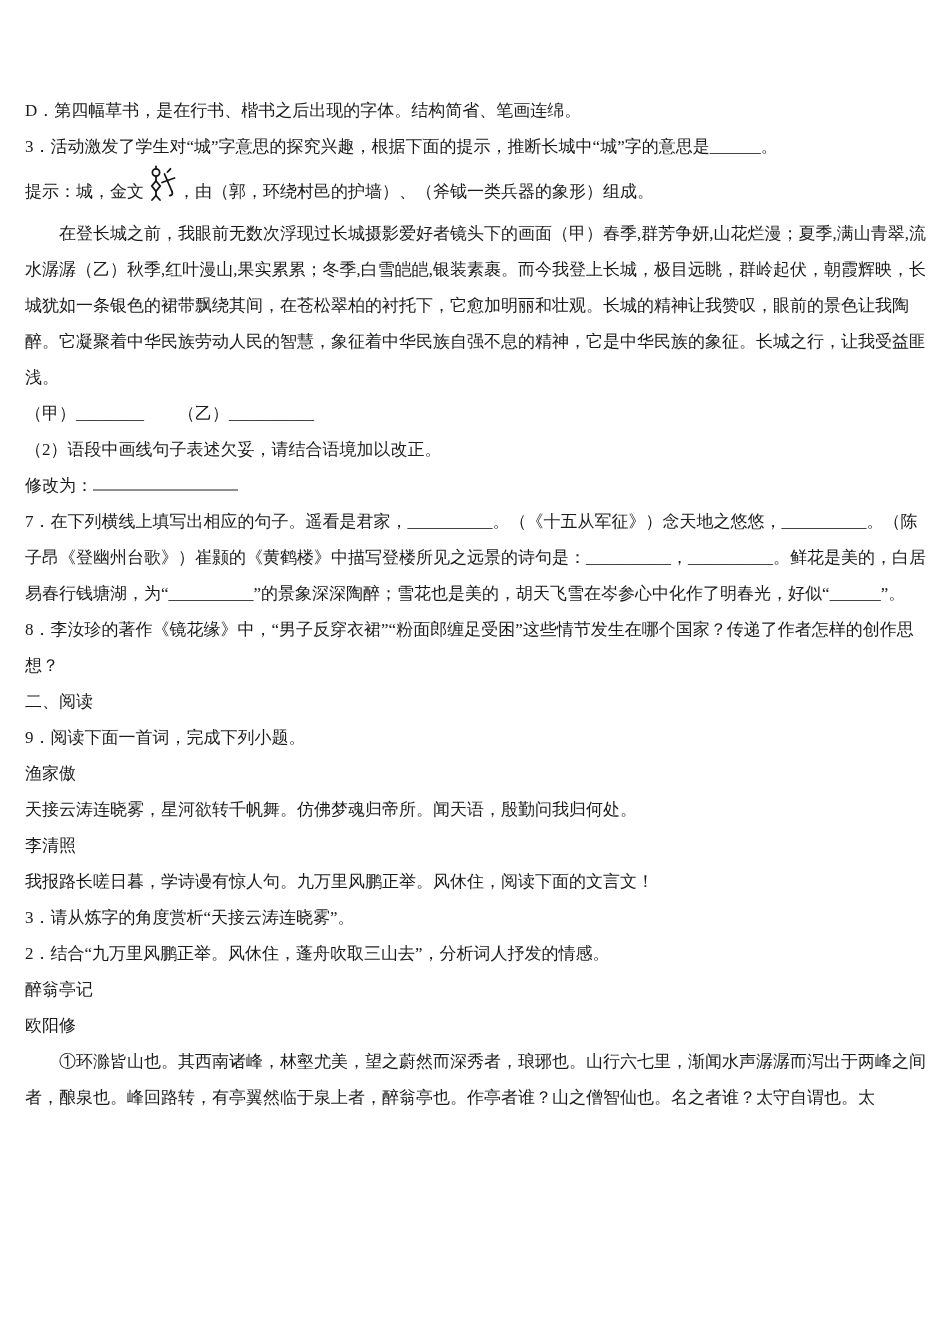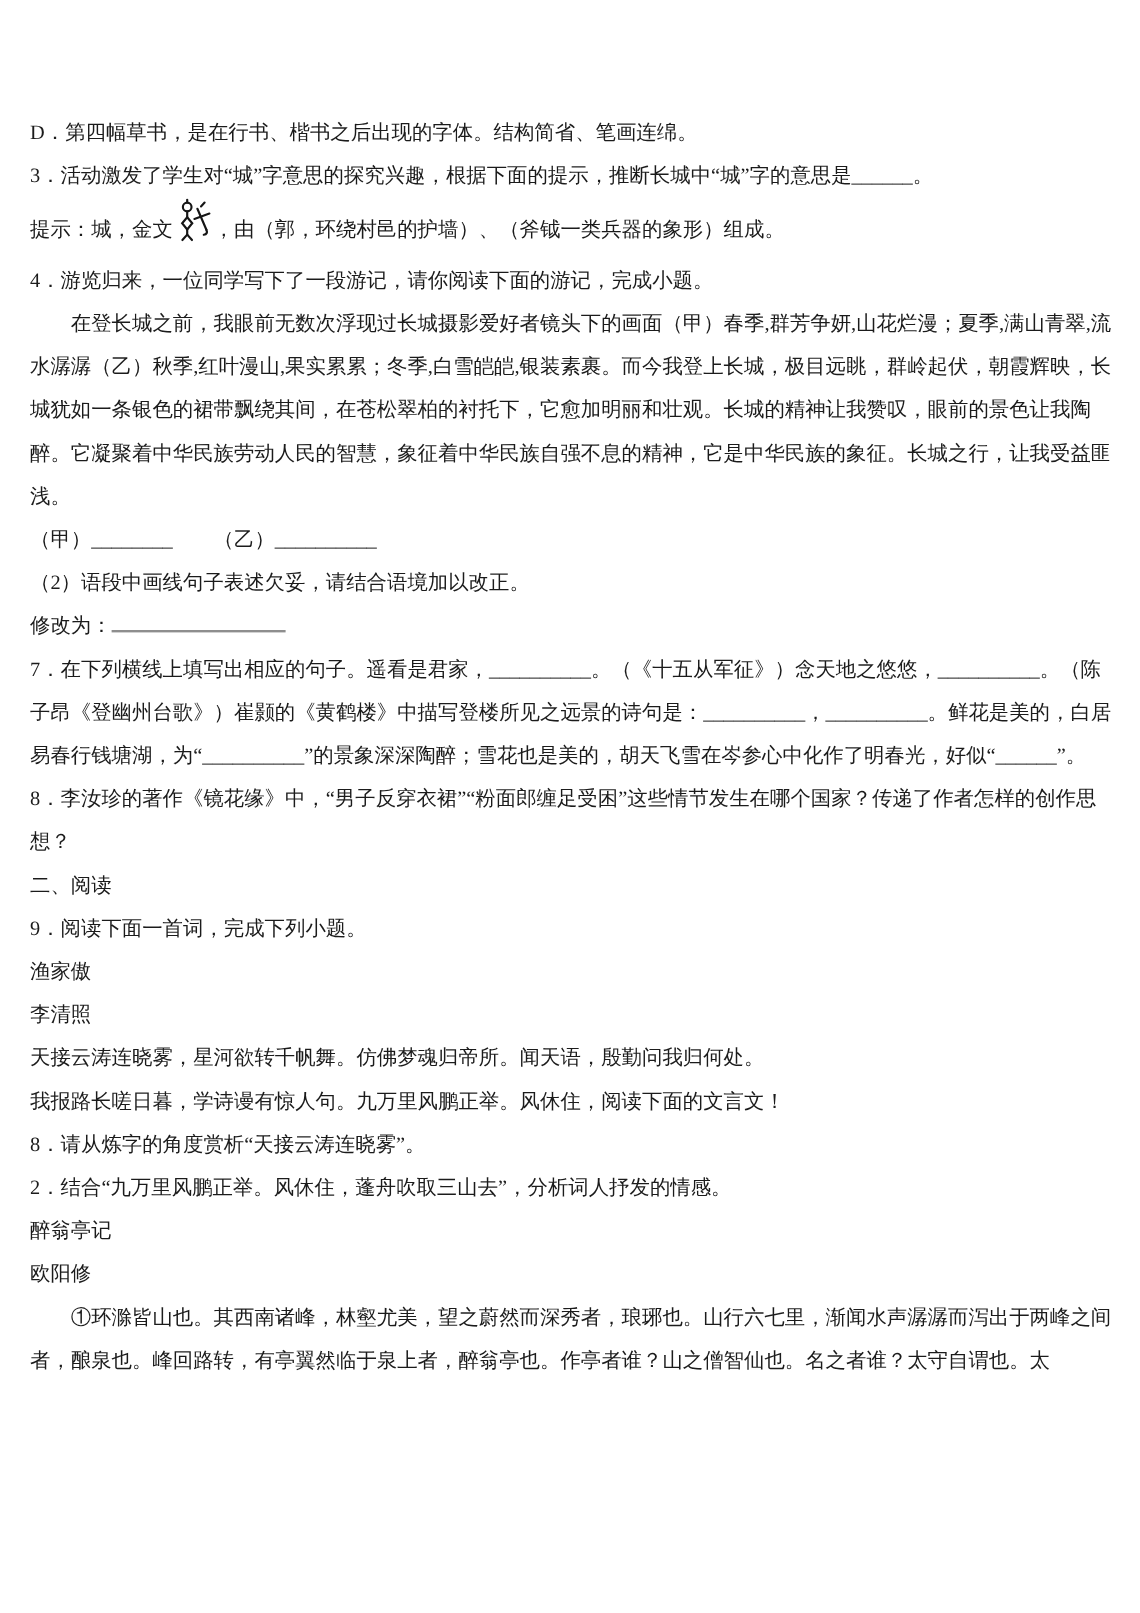--- a/index.html
+++ b/index.html
@@ -64,21 +64,20 @@
           <line x1="10" y1="26.2" x2="10" y2="30.5"></line>
           <path d="M10 30.5 L6 35"></path>
           <path d="M10 30.5 L14 35"></path>
           <path d="M18.5 9 L26 26.5"></path>
           <path d="M16 17.5 L28.5 13"></path>
           <path d="M26 26.5 Q27.5 30 23.8 30.6"></path>
           <path d="M21.5 7 L24.5 3.8"></path>
         </svg></span><span>，由（</span><span class="u">郭，环绕村邑的护墙</span><span>）、（斧钺一类兵器的象形）组成。</span>
   </p>
 
-  <p class="line sp-top">4．游览归来，一位同学写下了一段游记，请你阅读下面的游记，完成小题。</p>
 
   <p class="line kai indent">
     <span>在登长城之前，我眼前无数次浮现过长城摄影爱好者镜头下的画面（甲）春季,群芳争妍,山花烂漫；夏季,满山青翠,流水潺潺（乙）秋季,红叶漫山,果实累累；冬季,白雪皑皑,银装素裹。而今我登上长城，极目远眺，群岭起伏，朝霞辉映，长城犹如一条银色的裙带飘绕其间，在苍松翠柏的衬托下，它愈加明丽和壮观。</span><span class="u">长城的精神让我赞叹，眼前的景色让我陶醉。</span><span>它凝聚着中华民族劳动人民的智慧，象征着中华民族自强不息的精神，它是中华民族的象征。长城之行，让我受益匪浅。</span>
   </p>
 
 
   <p class="line">
     <span>（甲）</span><span>________</span><span class="gap"></span><span>（乙）</span><span>__________</span>
   </p>
 
@@ -90,25 +89,25 @@
 
   <p class="line bold">7．在下列横线上填写出相应的句子。遥看是君家，__________。（《十五从军征》）念天地之悠悠，__________。（陈子昂《登幽州台歌》）崔颢的《黄鹤楼》中描写登楼所见之远景的诗句是：__________，__________。鲜花是美的，白居易春行钱塘湖，为“__________”的景象深深陶醉；雪花也是美的，胡天飞雪在岑参心中化作了明春光，好似“______”。</p>
 
   <p class="line bold">8．李汝珍的著作《镜花缘》中，“男子反穿衣裙”“粉面郎缠足受困”这些情节发生在哪个国家？传递了作者怎样的创作思想？</p>
 
   <p class="line bold">二、阅读</p>
 
   <p class="line">9．阅读下面一首词，完成下列小题。</p>
 
   <p class="line kai">渔家傲</p>
+  <p class="line kai">天接云涛连晓雾，星河欲转千帆舞。仿佛梦魂归帝所。闻天语，殷勤问我归何处。</p>
   <p class="line kai">李清照</p>
-  <p class="line kai">天接云涛连晓雾，星河欲转千帆舞。仿佛梦魂归帝所。闻天语，殷勤问我归何处。</p>
   <p class="line kai">我报路长嗟日暮，学诗谩有惊人句。九万里风鹏正举。风休住，阅读下面的文言文！</p>
 
-  <p class="line">8．请从炼字的角度赏析“天接云涛连晓雾”。</p>
+  <p class="line">3．请从炼字的角度赏析“天接云涛连晓雾”。</p>
   <p class="line">2．结合“九万里风鹏正举。风休住，蓬舟吹取三山去”，分析词人抒发的情感。</p>
 
 
   <p class="line kai">醉翁亭记</p>
   <p class="line kai">欧阳修</p>
 
   <p class="line kai indent">
     <span>①环滁皆山也。其西南诸峰，林壑尤美，望之蔚然而深秀者，琅琊也。山行六七里，渐闻水声潺潺而泻出于两峰之间者，酿泉也。峰回路转，</span><span class="u">有亭翼然临于泉上者，醉翁亭也。</span><span>作亭者谁？山之僧智仙也。名之者谁？太守自谓也。太</span>
   </p>
 

